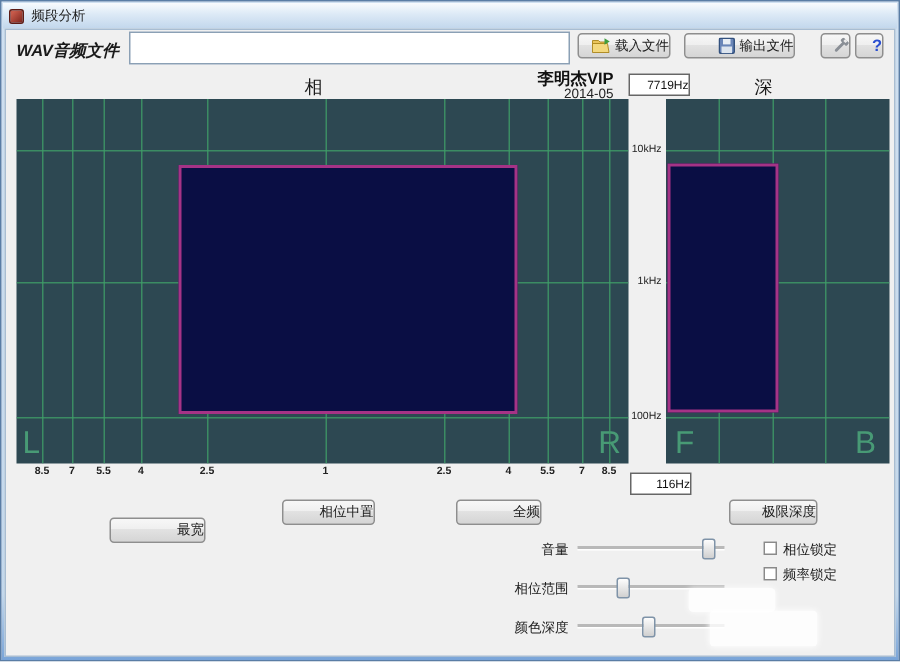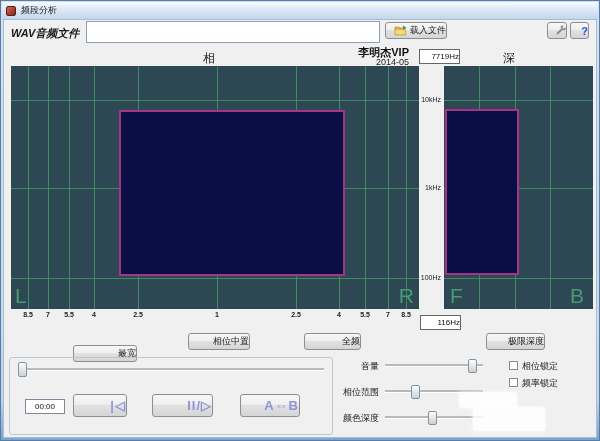--- a/index.html
+++ b/index.html
@@ -59,20 +59,28 @@
 
   <div class="abs lbl file-label" style="left:10px;top:25px;font-style:italic;">WAV音频文件</div>
   <input class="file-input" style="left: 85px; top: 20px; width: 294px; height: 22px;" value="">
   <button class="btn" style="left:384px;top:21px;width:62px;height:17px;">
     <svg width="13" height="11" viewBox="0 0 13 11">
       <path d="M1 2 h4 l1 1 h4 v2 h-9 z" fill="#e9c45c" stroke="#a98419" stroke-width="0.6"></path>
       <path d="M1 4 h10 l1 6 h-11 z" fill="#f3d87e" stroke="#a98419" stroke-width="0.6"></path>
       <path d="M9 0.5 l3.5 2.2 -3.5 2.2 z" fill="#3f9d3f"></path>
     </svg>
     <span>载入文件</span>
+  </button>
+  <button class="btn" style="left:455px;top:21px;width:74px;height:17px;">
+    <svg width="11" height="11" viewBox="0 0 11 11">
+      <rect x="0.5" y="0.5" width="10" height="10" rx="1" fill="#6a86b8" stroke="#33517e"></rect>
+      <rect x="3" y="1" width="5" height="3.6" fill="#e8eef5"></rect>
+      <rect x="2" y="6" width="7" height="4.4" fill="#dce4ee"></rect>
+    </svg>
+    <span>输出文件</span>
   </button>
   <button class="btn" style="left:546px;top:21px;width:20px;height:17px;">
     <svg width="12" height="12" viewBox="0 0 12 12">
       <g fill="#8a8f96" transform="rotate(45 6 6)">
         <rect x="5" y="1" width="2" height="9.5" rx="1"></rect>
         <rect x="3.2" y="0" width="5.6" height="3" rx="1"></rect>
         <rect x="5" y="0" width="2" height="1.8" fill="#ececec"></rect>
       </g>
     </svg>
   </button>
@@ -146,34 +154,20 @@
   <button class="btn" style="left:187px;top:332px;width:62px;height:17px;">
       <span>相位中置</span>
     </button>
   <button class="btn" style="left:303px;top:332px;width:57px;height:17px;">
       <span>全频</span>
     </button>
   <button class="btn" style="left:485px;top:332px;width:59px;height:17px;">
       <span>极限深度</span>
     </button>
 
-  <div class="abs groupbox" style="left:8px;top:356px;width:324px;height:78px;">
-    <div class="track" style="left:8px;top:10px;width:306px;"></div>
-    <div class="thumb" id="seekThumb" style="top: 4px; height: 15px; left: 8px;"></div>
-    <div class="abs time-box" style="left:15px;top:41px;width:40px;height:15px;">00:00</div>
-    <button class="btn tbtn" style="left:63px;top:36px;width:54px;height:23px;">
-        <span>|◁</span>
-      </button>
-    <button class="btn tbtn" style="left:142px;top:36px;width:61px;height:23px;">
-        <span>II/▷</span>
-      </button>
-    <button class="btn tbtn" style="left:230px;top:36px;width:60px;height:23px;">
-        <span>A⇔B</span>
-      </button>
-  </div>
 
   <div id="rightControls">
       <div class="abs slider-label" style="left: 328px; top: 359px; width: 50px;">音量</div>
       <div class="track" style="left: 384px; top: 363px; width: 98px;"></div>
       <div class="thumb" style="left: 466.77px; top: 358px; height: 14px;"></div>
       <div class="abs slider-label" style="left: 328px; top: 385px; width: 50px;">相位范围</div>
       <div class="track" style="left: 384px; top: 389px; width: 98px;"></div>
       <div class="thumb" style="left: 409.81px; top: 384px; height: 14px;"></div>
       <div class="abs slider-label" style="left: 328px; top: 411px; width: 50px;">颜色深度</div>
       <div class="track" style="left: 384px; top: 415px; width: 98px;"></div>

